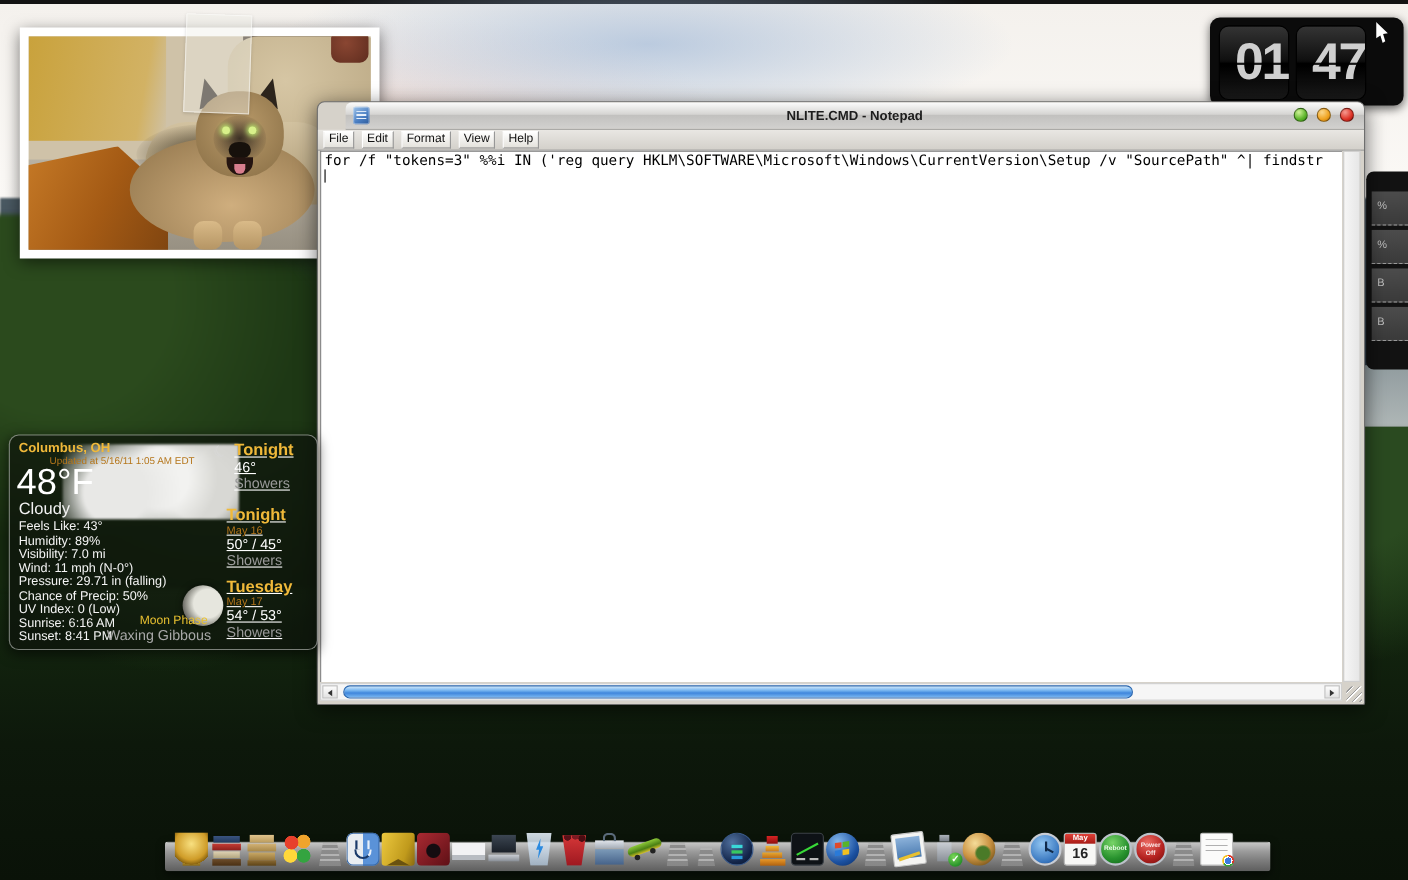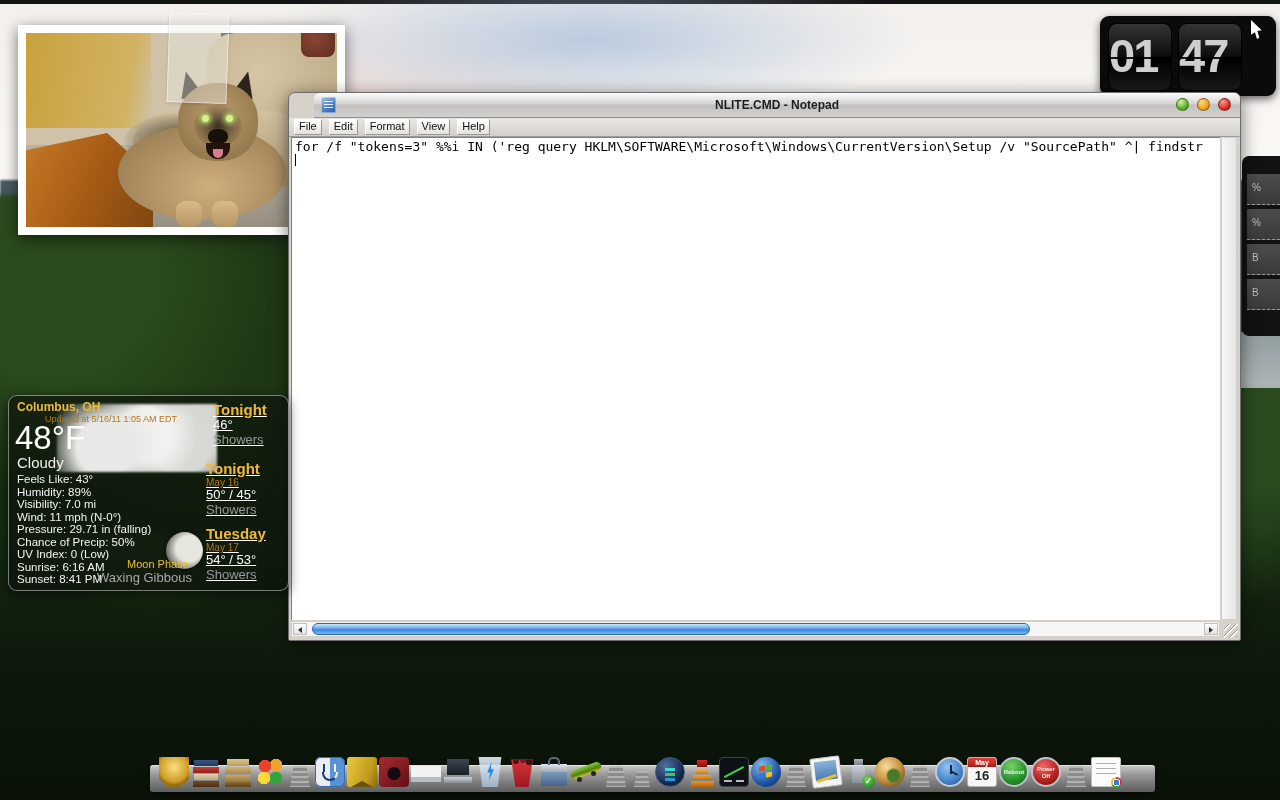--- a/index.html
+++ b/index.html
@@ -54,21 +54,21 @@
   .ph-eye.y1{left:176px;} .ph-eye.y2{left:200px;}
   .ph-nose{left:182px;top:96px;width:20px;height:15px;background:#17110c;border-radius:45%;}
   .ph-mouth{left:180px;top:110px;width:24px;height:16px;background:#241410;border-radius:0 0 14px 14px;}
   .ph-tongue{left:187px;top:116px;width:10px;height:9px;background:#d87e8e;border-radius:0 0 8px 8px;}
   .photo-tape{position:absolute;left:150px;top:-12px;width:58px;height:88px;background:rgba(238,238,232,.42);border:1px solid rgba(255,255,255,.5);transform:rotate(2deg);box-shadow:0 1px 3px rgba(0,0,0,.15);}
 
   
   .clockpanel{position:absolute;left:1100px;top:16px;width:176px;height:80px;background:#0b0b0b;border-radius:9px;box-shadow:0 3px 9px rgba(0,0,0,.6);}
   .fcard{position:absolute;top:7px;width:62px;height:66px;border-radius:9px;border:1px solid #000;
     background:linear-gradient(#343434,#101010 46%,#000 54%,#1a1a1a);
-    color:#cfcfcf;font:bold 47px/64px "Liberation Sans",sans-serif;text-align:left;letter-spacing:-2px;}
+    color:#cfcfcf;font:bold 47px/64px "Liberation Sans",sans-serif;text-align:right;letter-spacing:-2px;}
   .fcard::after{content:"";position:absolute;left:0;right:0;top:50%;height:2px;background:rgba(0,0,0,.9);}
   .fcard.h{left:8px;} .fcard.m{left:78px;}
   .cursor{position:absolute;left:1251px;top:20px;width:13px;height:19px;background:#fff;
     clip-path:polygon(0 0,0 78%,30% 64%,46% 100%,64% 92%,49% 58%,82% 54%);
     filter:drop-shadow(0 0 1px #000);z-index:50;}
 
   
   .sysmon{position:absolute;left:1242px;top:156px;width:38px;height:180px;background:#121212;border-radius:7px 0 0 7px;box-sizing:border-box;padding:18px 0 14px 5px;}
   .srow{height:30px;margin:0 0 4px 0;background:linear-gradient(#4c4c4c,#3a3a3a);border-bottom:1px dashed #9a9a9a;
     color:#bcbcbc;font:10px/28px "Liberation Sans",sans-serif;padding-left:5px;}

